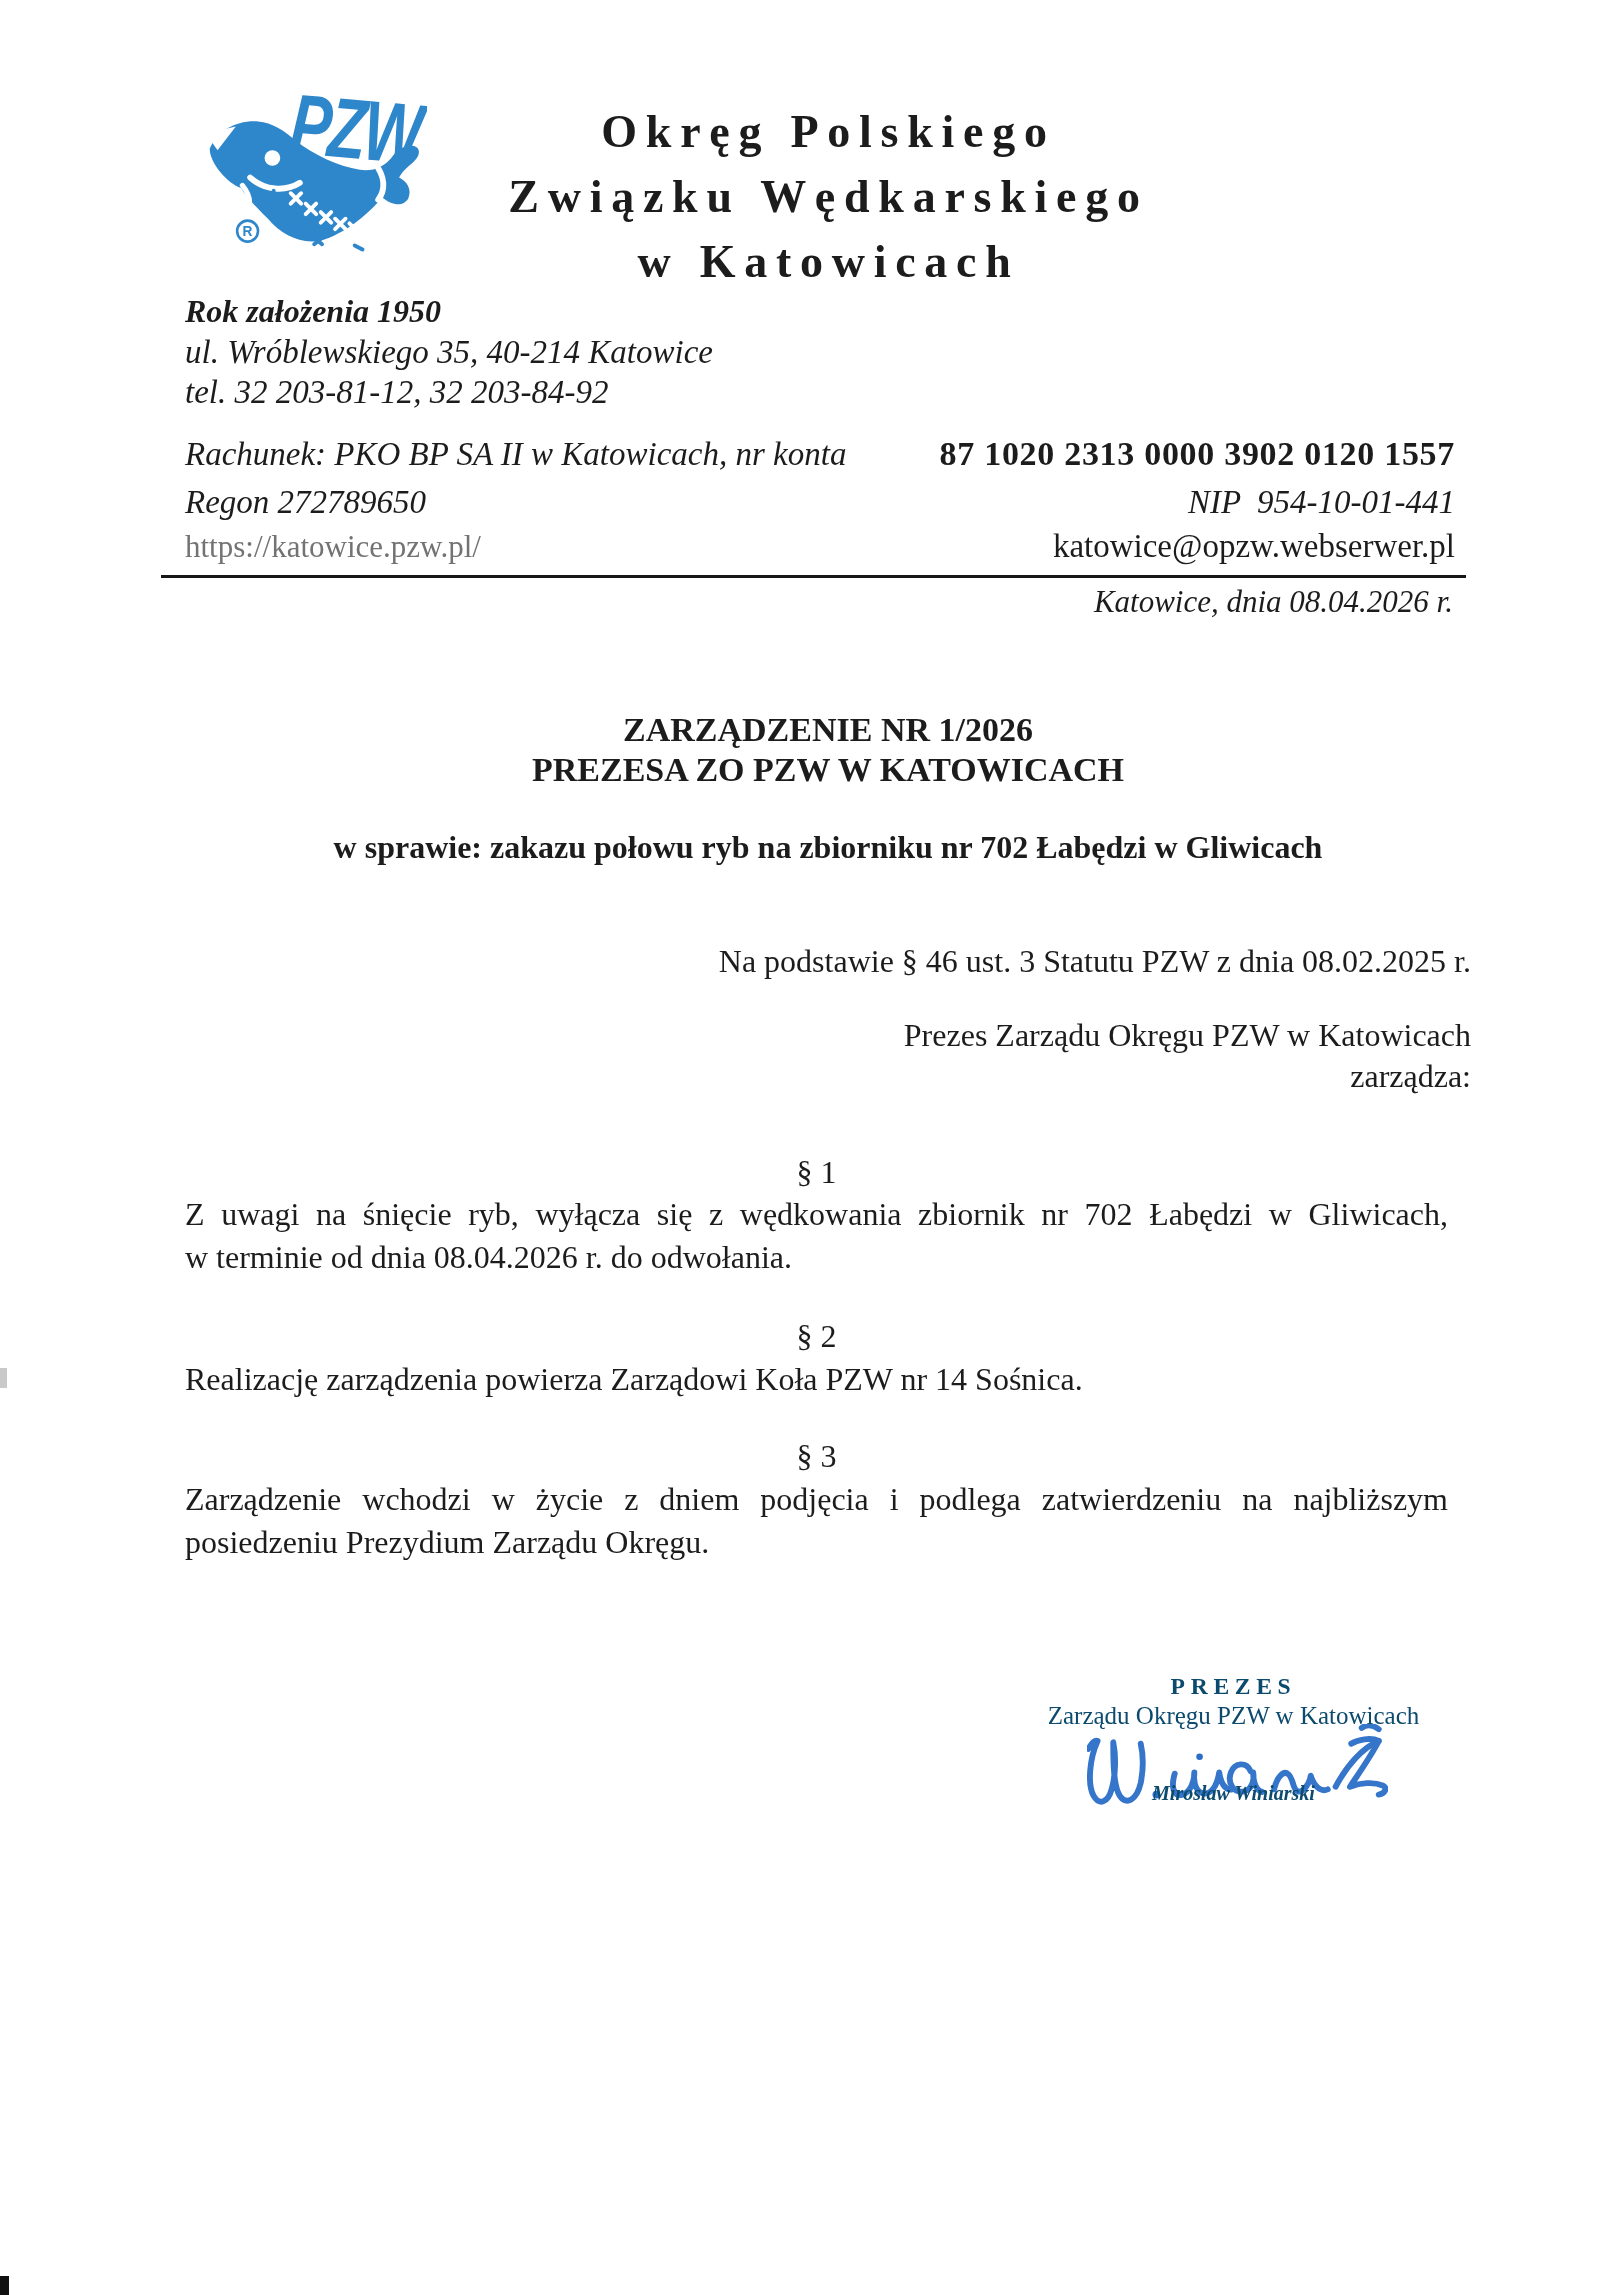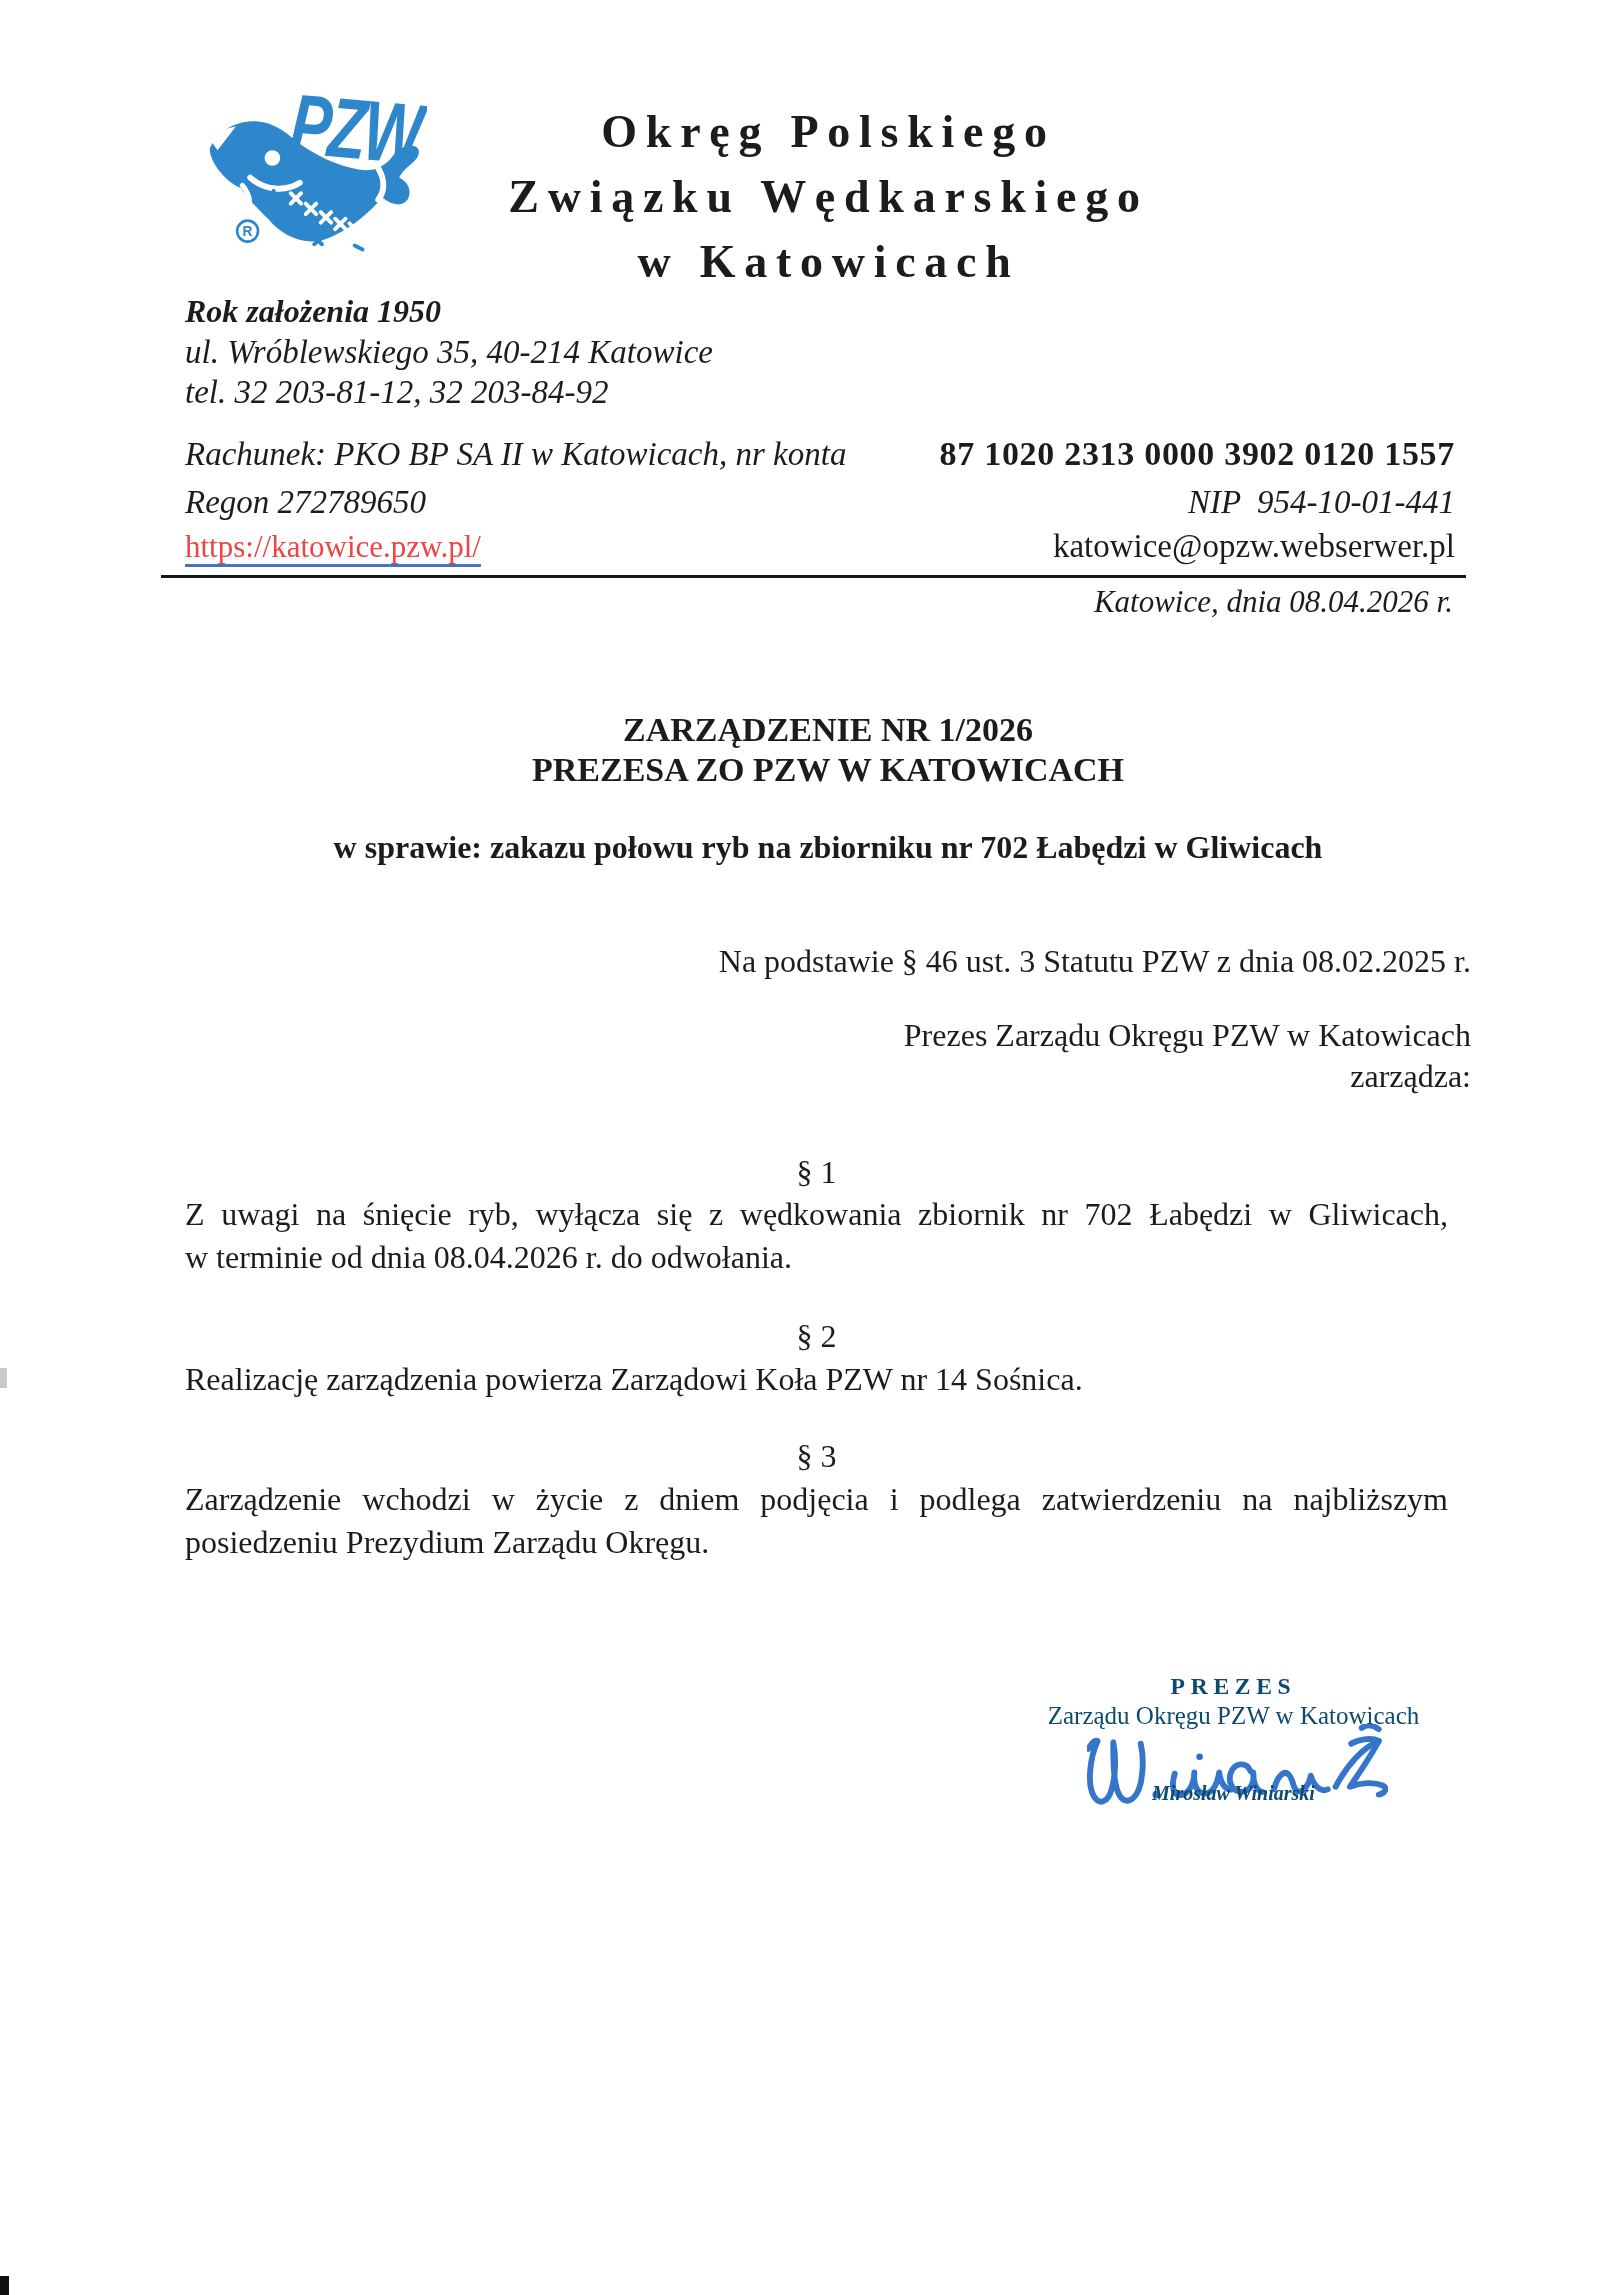--- a/index.html
+++ b/index.html
@@ -21,21 +21,21 @@
   .founded{left:185px;top:293px;font-size:32px;font-weight:bold;font-style:italic;}
   .addr1{left:185px;top:334px;font-size:33px;font-style:italic;}
   .addr2{left:185px;top:374px;font-size:33px;font-style:italic;}
   .row{left:185px;width:1270px;display:flex;justify-content:space-between;align-items:baseline;}
   .bank-row{top:435px;}
   .bank-label{font-size:33px;font-style:italic;}
   .bank-account{font-size:34px;font-weight:bold;letter-spacing:0.7px;text-align:right;}
   .regon-row{top:484px;font-size:33px;font-style:italic;}
   .pre{white-space:pre;text-align:right;}
   .web-row{top:528px;}
-  .website{font-size:31px;color:#ef4444;text-decoration:underline;text-decoration-color:#4a72c4;text-decoration-thickness:2.6px;text-underline-offset:6.5px;cursor:pointer;}
+  .website{font-size:31px;color:#737373;text-decoration-color:#4a72c4;text-decoration-thickness:2.6px;text-underline-offset:6.5px;cursor:pointer;}
   .email{font-size:33px;margin-left:32px;}
   .rule{left:161px;top:575px;width:1305px;height:3.3px;background:#161616;}
   .date-line{left:171px;top:584px;width:1282px;text-align:right;font-size:31px;font-style:italic;}
   
   .center-line{left:185px;width:1286px;text-align:center;}
   .doc-title{font-size:34px;font-weight:bold;}
   .subject{font-size:32px;font-weight:bold;}
   .body-text{font-size:32px;text-align:right;}
   .sec-head{left:185px;width:1263px;text-align:center;font-size:32px;}
   .body-par{left:185px;width:1263px;font-size:32px;line-height:43px;}

